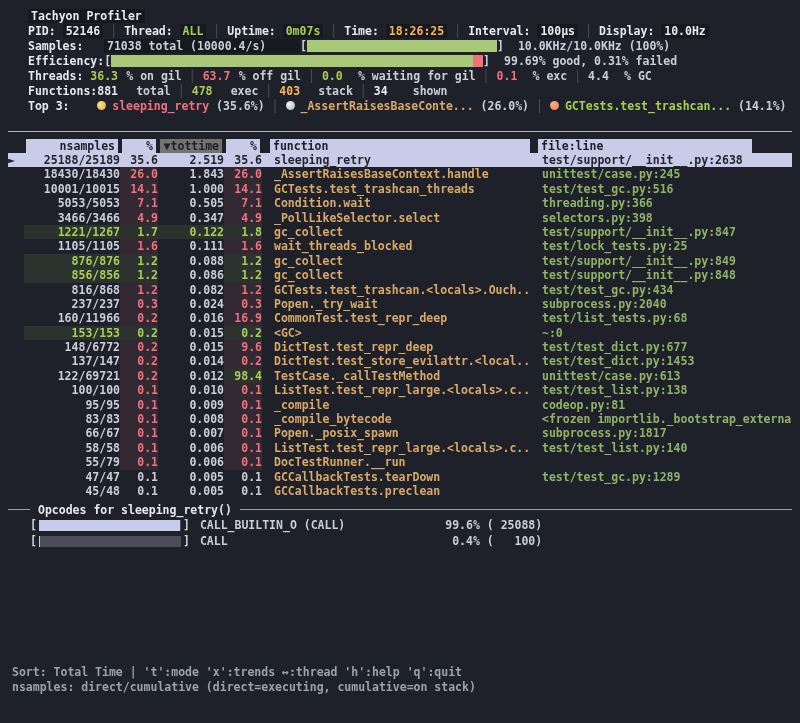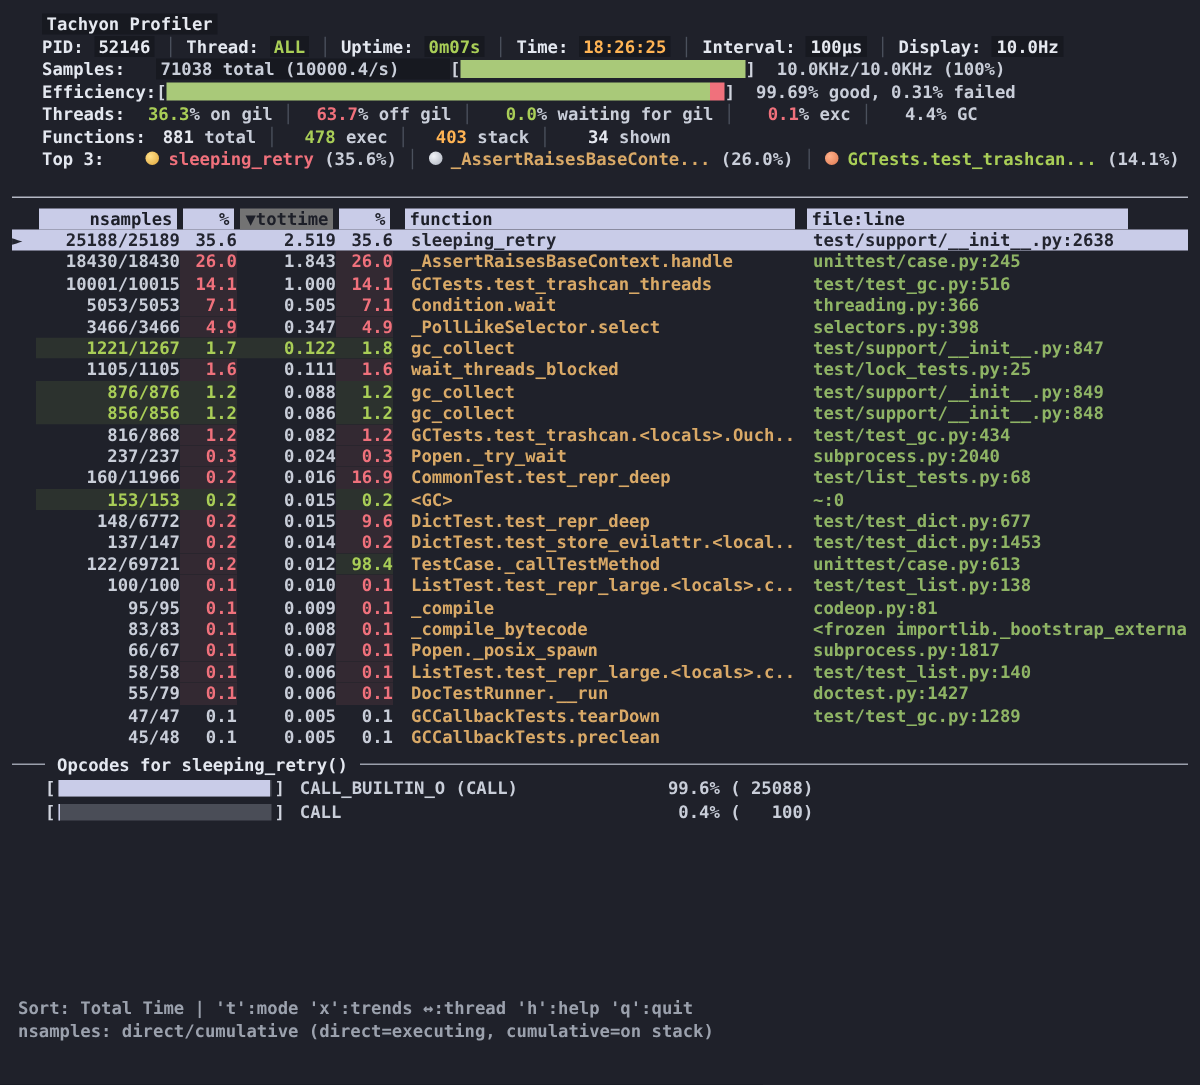--- a/index.html
+++ b/index.html
@@ -17,21 +17,21 @@
   .boxed { background: #171920; padding: 0 3px; }
   .lbl { color: #e4e8f0; }
   .sep { color: #4b515d; padding: 0 7px; }
   .fg { color: #c9ced9; }
   .white { color: #e6e9f0; }
   .green { color: #a9ce57; }
   .red { color: #f0717c; }
   .orange { color: #ffb454; }
   .tan { color: #d9a967; }
   .fileg { color: #8fb465; }
-  .num { display: inline-block; text-align: right; }
+  .num { display: inline-block; text-align: left; }
   .bracket { color: #d0d4de; }
   .hbar { display: inline-block; height: 12px; position: relative; top: 0px; }
   .bar-samples { width: 190px; background: #a9c979; }
   .bar-eff { width: 372px; background: linear-gradient(to right, #a9c979 0%, #a9c979 97.4%, #f0717c 97.4%, #f0717c 100%); }
   .medal { width: 9px; height: 9px; border-radius: 50%; display: inline-block; margin-right: 6px; }
   .medal.gold   { background: radial-gradient(circle at 35% 35%, #ffe08a, #e0a63a); }
   .medal.silver { background: radial-gradient(circle at 35% 35%, #f2f4f8, #aab0bc); }
   .medal.bronze { background: radial-gradient(circle at 35% 35%, #ffb08a, #e07a52); }
   #rule { position: absolute; left: 8px; right: 8px; top: 131px; border-top: 1px solid #b4b8c4; }
   #table { position: absolute; left: 8px; right: 8px; top: 138px; }
@@ -114,21 +114,21 @@
         <div class="t-row"><span class="c-marker"></span><span class="c-ns fg">160/11966</span><span class="c-p1 red tint-red">0.2</span><span class="c-tot fg">0.016</span><span class="c-p2 red tint-red">16.9</span><span class="c-fn tan">CommonTest.test_repr_deep</span><span class="c-file fileg">test/list_tests.py:68</span></div>
         <div class="t-row"><span class="c-marker"></span><span class="c-ns green tint-green">153/153</span><span class="c-p1 green tint-green">0.2</span><span class="c-tot fg">0.015</span><span class="c-p2 green tint-green">0.2</span><span class="c-fn tan">&lt;GC&gt;</span><span class="c-file fileg">~:0</span></div>
         <div class="t-row"><span class="c-marker"></span><span class="c-ns fg">148/6772</span><span class="c-p1 red tint-red">0.2</span><span class="c-tot fg">0.015</span><span class="c-p2 red tint-red">9.6</span><span class="c-fn tan">DictTest.test_repr_deep</span><span class="c-file fileg">test/test_dict.py:677</span></div>
         <div class="t-row"><span class="c-marker"></span><span class="c-ns fg">137/147</span><span class="c-p1 red tint-red">0.2</span><span class="c-tot fg">0.014</span><span class="c-p2 red tint-red">0.2</span><span class="c-fn tan">DictTest.test_store_evilattr.&lt;local...</span><span class="c-file fileg">test/test_dict.py:1453</span></div>
         <div class="t-row"><span class="c-marker"></span><span class="c-ns fg">122/69721</span><span class="c-p1 red tint-red">0.2</span><span class="c-tot fg">0.012</span><span class="c-p2 green tint-green">98.4</span><span class="c-fn tan">TestCase._callTestMethod</span><span class="c-file fileg">unittest/case.py:613</span></div>
         <div class="t-row"><span class="c-marker"></span><span class="c-ns fg">100/100</span><span class="c-p1 red tint-red">0.1</span><span class="c-tot fg">0.010</span><span class="c-p2 red tint-red">0.1</span><span class="c-fn tan">ListTest.test_repr_large.&lt;locals&gt;.c...</span><span class="c-file fileg">test/test_list.py:138</span></div>
         <div class="t-row"><span class="c-marker"></span><span class="c-ns fg">95/95</span><span class="c-p1 red tint-red">0.1</span><span class="c-tot fg">0.009</span><span class="c-p2 red tint-red">0.1</span><span class="c-fn tan">_compile</span><span class="c-file fileg">codeop.py:81</span></div>
         <div class="t-row"><span class="c-marker"></span><span class="c-ns fg">83/83</span><span class="c-p1 red tint-red">0.1</span><span class="c-tot fg">0.008</span><span class="c-p2 red tint-red">0.1</span><span class="c-fn tan">_compile_bytecode</span><span class="c-file fileg">&lt;frozen importlib._bootstrap_externa</span></div>
         <div class="t-row"><span class="c-marker"></span><span class="c-ns fg">66/67</span><span class="c-p1 red tint-red">0.1</span><span class="c-tot fg">0.007</span><span class="c-p2 red tint-red">0.1</span><span class="c-fn tan">Popen._posix_spawn</span><span class="c-file fileg">subprocess.py:1817</span></div>
         <div class="t-row"><span class="c-marker"></span><span class="c-ns fg">58/58</span><span class="c-p1 red tint-red">0.1</span><span class="c-tot fg">0.006</span><span class="c-p2 red tint-red">0.1</span><span class="c-fn tan">ListTest.test_repr_large.&lt;locals&gt;.c...</span><span class="c-file fileg">test/test_list.py:140</span></div>
-        <div class="t-row"><span class="c-marker"></span><span class="c-ns fg">55/79</span><span class="c-p1 red tint-red">0.1</span><span class="c-tot fg">0.006</span><span class="c-p2 red tint-red">0.1</span><span class="c-fn tan">DocTestRunner.__run</span><span class="c-file fileg">doctest.py:1427</span></div>
+        <div class="t-row"><span class="c-marker"></span><span class="c-ns fg">55/79</span><span class="c-p1 red tint-red">0.1</span><span class="c-tot fg">0.006</span><span class="c-p2 red tint-red">0.1</span><span class="c-fn tan">DocTestRunner.__run</span></div>
         <div class="t-row"><span class="c-marker"></span><span class="c-ns fg">47/47</span><span class="c-p1 fg">0.1</span><span class="c-tot fg">0.005</span><span class="c-p2 fg">0.1</span><span class="c-fn tan">GCCallbackTests.tearDown</span><span class="c-file fileg">test/test_gc.py:1289</span></div>
         <div class="t-row"><span class="c-marker"></span><span class="c-ns fg">45/48</span><span class="c-p1 fg">0.1</span><span class="c-tot fg">0.005</span><span class="c-p2 fg">0.1</span><span class="c-fn tan">GCCallbackTests.preclean</span></div>
       </div>
   </div>
 
   <div id="opcodes">
     <div class="op-title">
       <span class="dash"></span>
       <span class="lbl">Opcodes for sleeping_retry()</span>
       <span class="dashfill"></span>

